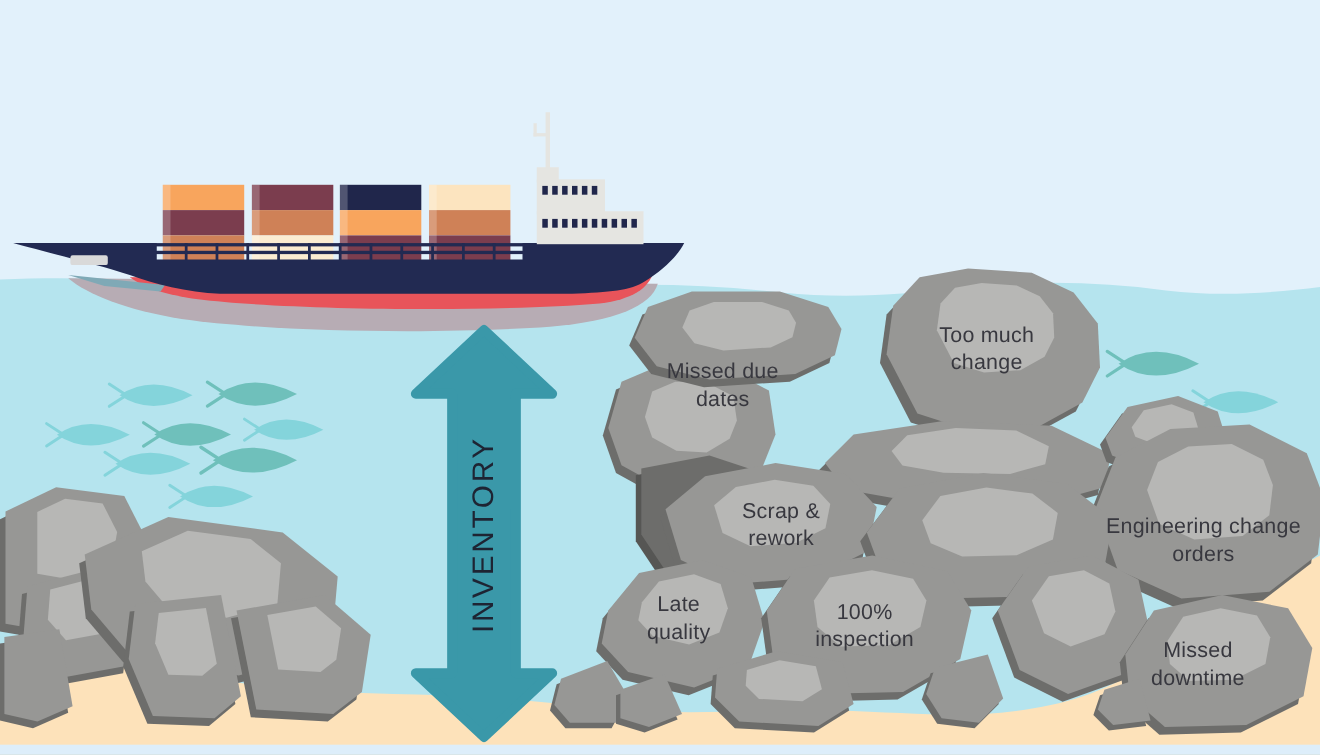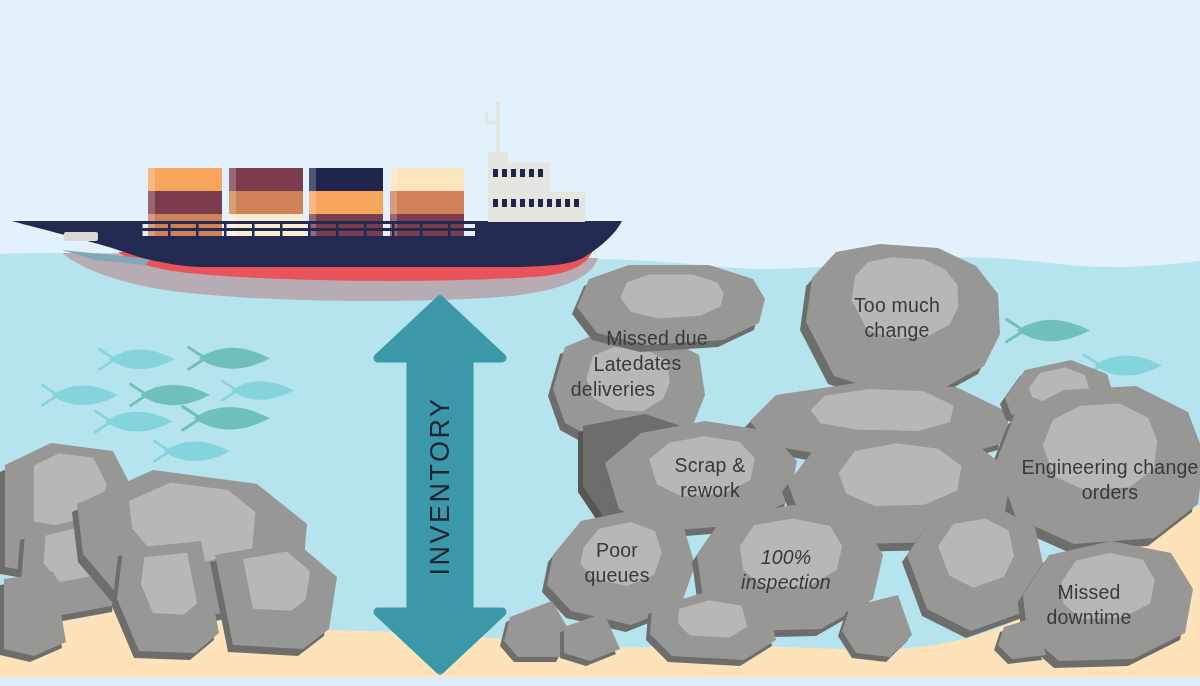--- a/index.html
+++ b/index.html
@@ -293,20 +293,19 @@
     </g>
 
     <polygon class="arrow" points="440,300 502,358 469,358 469,612 502,612 440,670 378,612 411,612 411,358 378,358"></polygon>
 
     <rect class="strip" x="0" y="677" width="1200" height="9"></rect>
   </svg>
 
   <div id="inventory-label">INVENTORY</div>
 
   <div class="lbl" style="left:657px;top:308px;width:115px;margin-top:43px;">Missed due dates</div>
-  <div class="lbl" style="left:613px;top:377px;width:100px;">Late deliveries</div>
   <div class="lbl" style="left:710px;top:478px;width:100px;text-align:center;">Scrap &amp; rework</div>
   <div class="lbl" style="left:897px;top:318px;width:105px;">Too much change</div>
-  <div class="lbl" style="left:1094px;top:480px;width:180px;margin-left:16px;">Engineering change orders</div>
-  <div class="lbl" style="left:617px;top:563px;width:80px;">Poor queues</div>
-  <div class="lbl" style="left:786px;top:570px;width:120px;font-style:italic;">100% inspection</div>
+  <div class="lbl" style="left:1094px;top:492px;width:180px;">Engineering change orders</div>
+  <div class="lbl" style="left:617px;top:563px;width:80px;">Late quality</div>
+  <div class="lbl" style="left:786px;top:570px;width:120px;">100% inspection</div>
   <div class="lbl" style="left:1089px;top:605px;width:120px;">Missed downtime</div>
 </div>
 
 </body></html>

